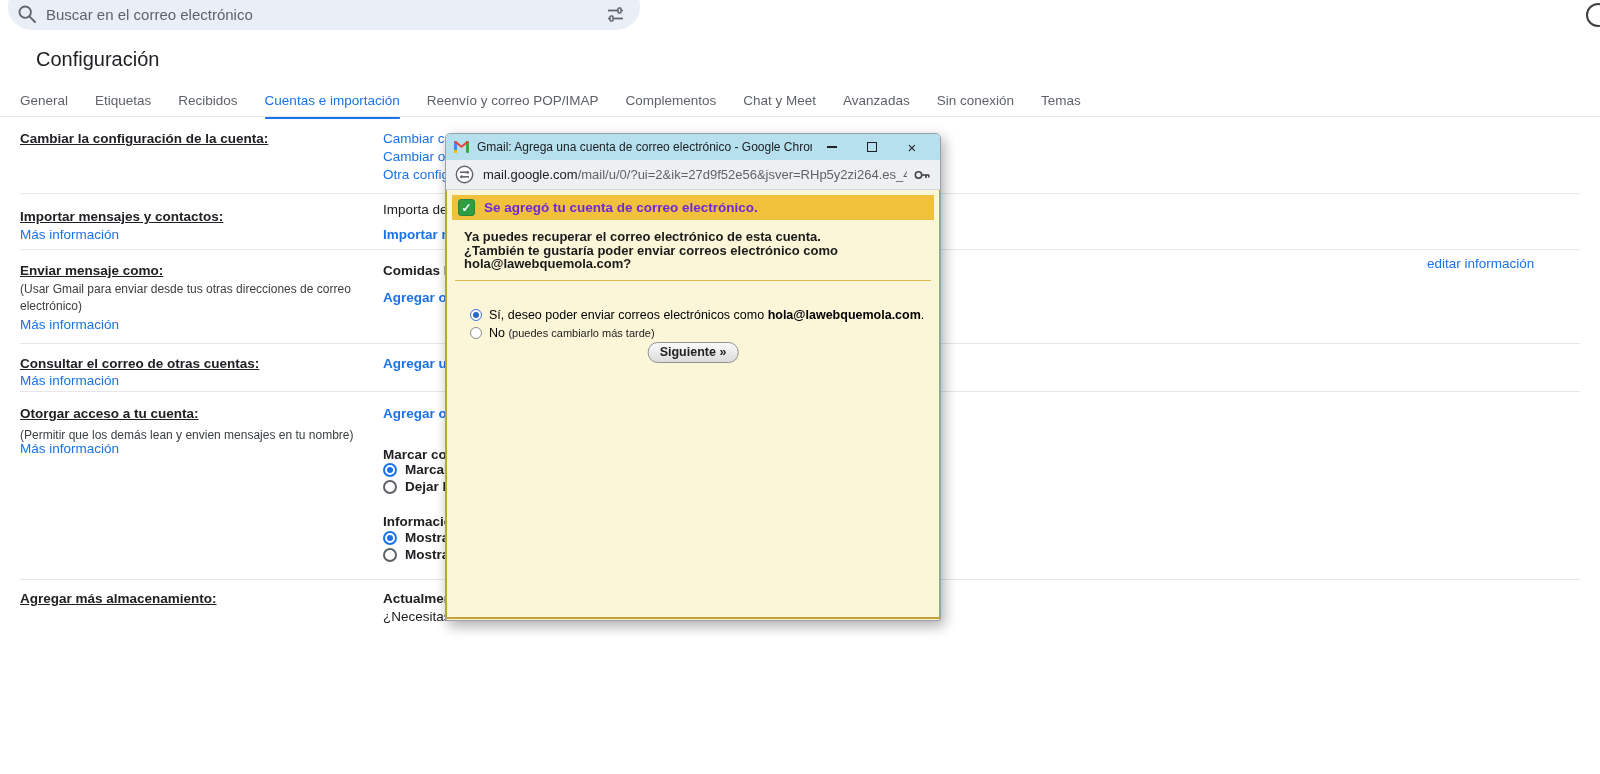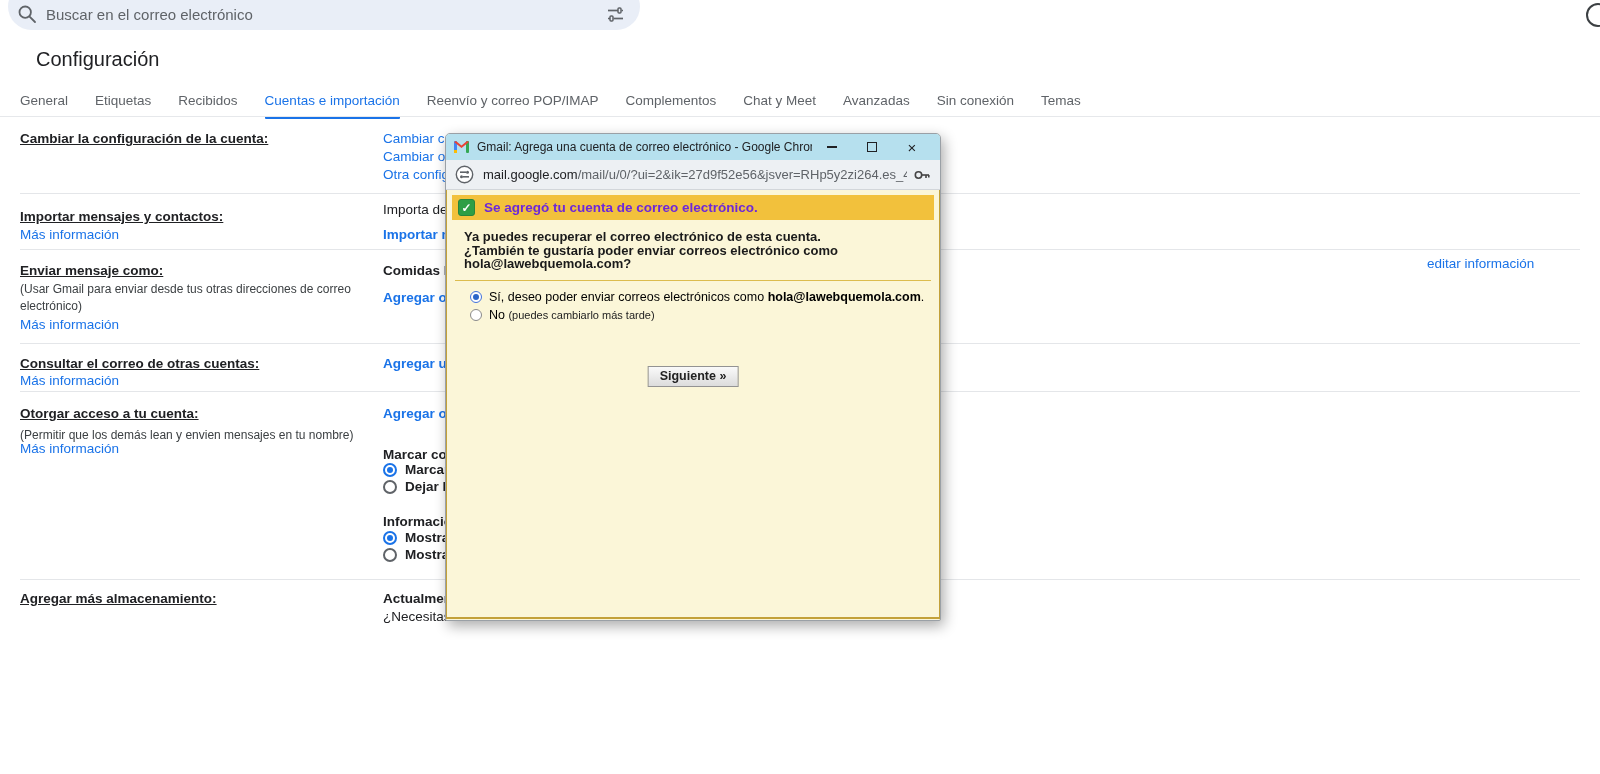--- a/index.html
+++ b/index.html
@@ -77,33 +77,33 @@
   .banner { position:absolute; left:5px; right:5px; top:5px; height:25px; background:#f2c13c;
             display:flex; align-items:center; padding:0 6px; }
   .check-box { width:17px; height:17px; background:#2e9e45; border:1px solid #27863c;
                border-radius:3px; color:#fff; font-size:12px; font-weight:bold;
                display:flex; align-items:center; justify-content:center; flex:0 0 auto; }
   .banner-text { font-size:13.5px; font-weight:bold; color:#6d28d9; margin-left:9px; white-space:nowrap; }
   .intro { position:absolute; left:17px; top:40px; font-size:13px; font-weight:bold;
            color:#1a1a1a; line-height:13.5px; }
   .gold-sep { position:absolute; left:8px; right:8px; top:90px; height:0;
               border-top:1px solid #dcbc4e; }
-  .p-radio-row { position:absolute; left:23px; display:flex; align-items:center; }
+  .p-radio-row { position:absolute; left:23px; display:flex; align-items:center;margin-top:18px; }
   .p-radio { width:12px; height:12px; border:1px solid #8a8a8a; border-radius:50%;
              background:#fff; margin-right:7px; position:relative; flex:0 0 auto; }
   .p-radio.sel { border-color:#4272db; }
   .p-radio.sel::after { content:""; position:absolute; left:2px; top:2px; width:6px; height:6px;
                         background:#2b66c9; border-radius:50%; }
   .p-radio-label { font-size:12.5px; color:#000; white-space:nowrap; }
   .p-note { font-size:11px; color:#222; }
   .next-btn { position:absolute; top:152px; left:50%; transform:translateX(-50%);
               font-size:12.5px; font-weight:bold; color:#222;
               background:linear-gradient(#fafafa,#dcdcdc); border:1px solid #939393;
-              border-radius:0; padding:2px 11px 3px; cursor:pointer;
-              font-family:"Liberation Sans", sans-serif;margin-top:24px; }
+              border-radius:10px; padding:2px 11px 3px; cursor:pointer;
+              font-family:"Liberation Sans", sans-serif; }
 </style>
 </head>
 <body>
 
 <div class="abs search-pill"></div>
 <svg class="abs search-icon" viewBox="0 0 20 20">
   <circle cx="8.2" cy="8.2" r="5.7" fill="none" stroke="#5f6368" stroke-width="1.8"></circle>
   <line x1="12.6" y1="12.6" x2="18" y2="18" stroke="#5f6368" stroke-width="1.8" stroke-linecap="round"></line>
 </svg>
 <div class="abs search-placeholder">Buscar en el correo electrónico</div>

